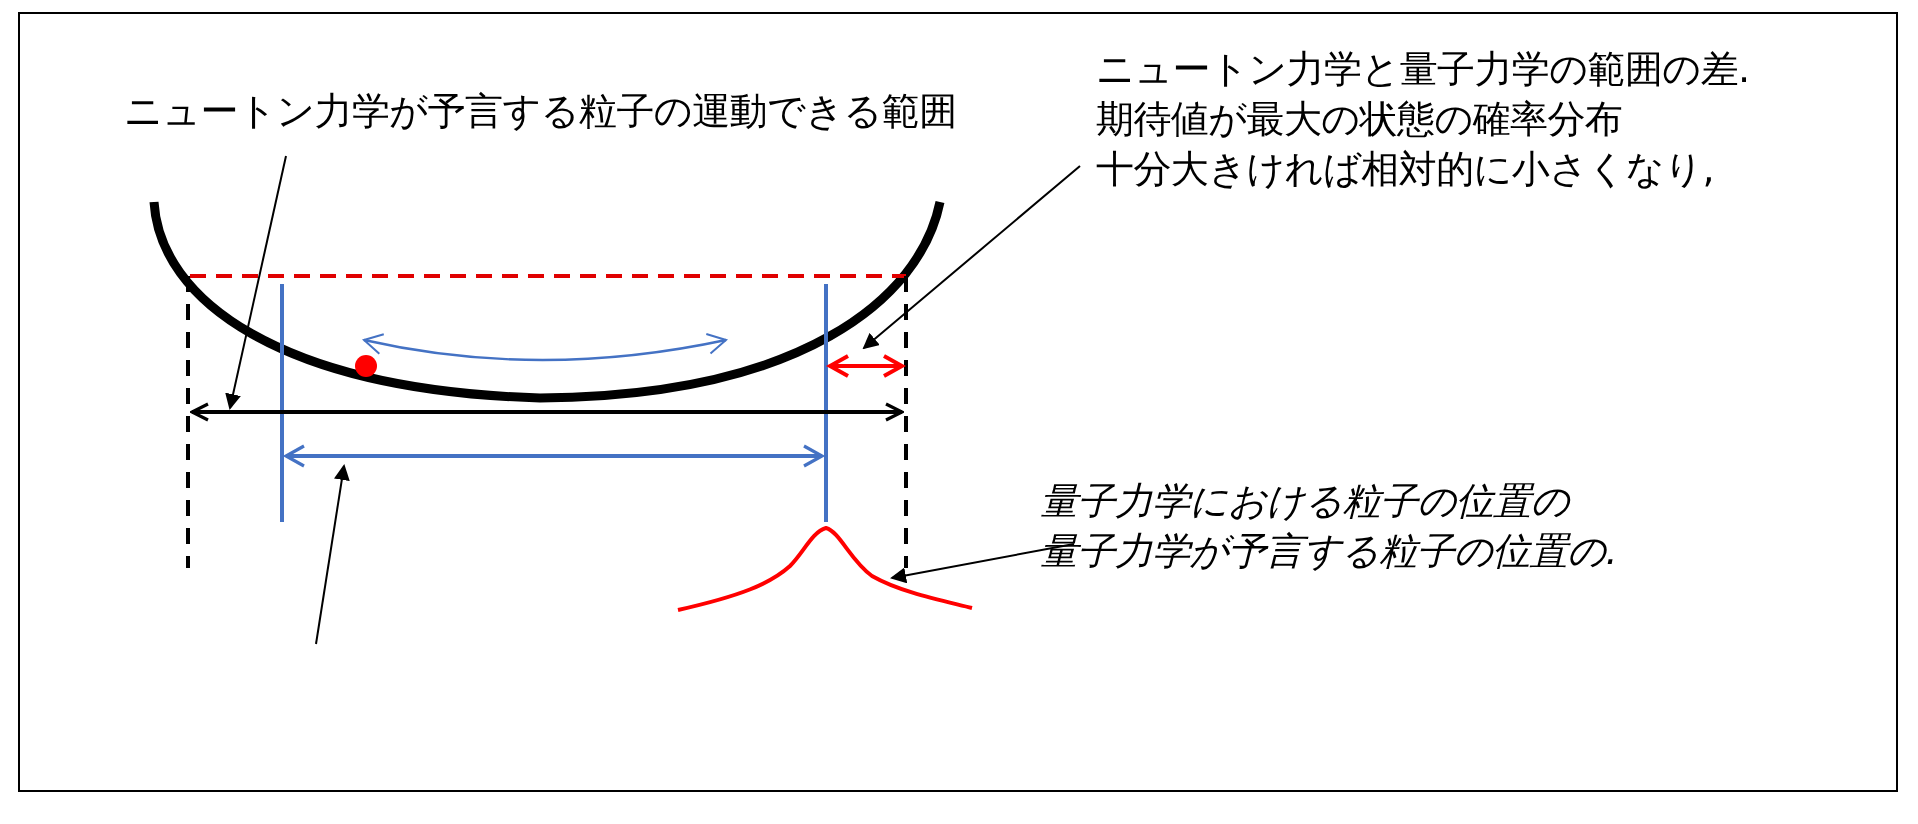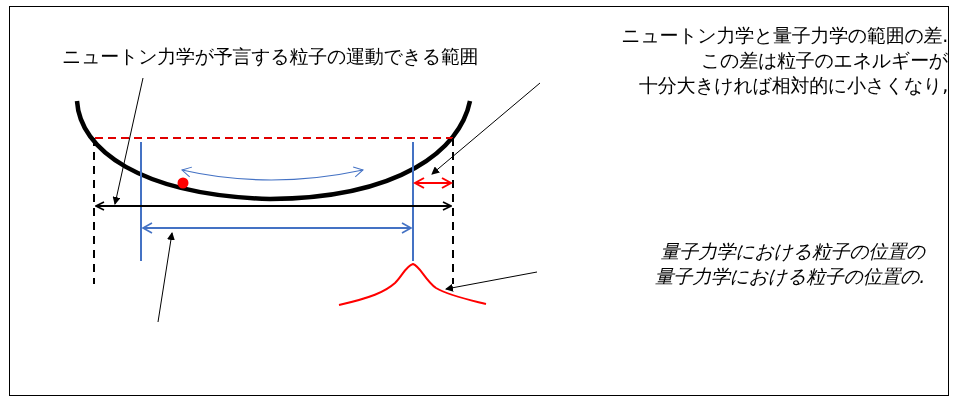--- a/index.html
+++ b/index.html
@@ -1,20 +1,20 @@
 <!DOCTYPE html>
 <html><head>
   <meta charset="utf-8">
   <style>
     html, body { margin: 0; padding: 0; background: #ffffff; }
     body { width: 959px; height: 412px; position: relative; overflow: hidden; font-family: "DejaVu Sans", sans-serif; }
     .frame { position: absolute; left: 9px; top: 6px; width: 940px; height: 390px; border: 1.5px solid #000; box-sizing: border-box; background: #fff; }
     svg.diagram { position: absolute; left: 0; top: 0; width: 959px; height: 412px; }
     .label { position: absolute; color: #000; font-size: 19px; line-height: 25px; white-space: nowrap; letter-spacing: -0.3px; }
-    .label.center { text-align: right; }
+    .label.center { text-align: left; }
   </style>
 </head>
 <body>
 
 <div class="frame"></div>
 
 <svg class="diagram" viewBox="0 0 959 412" xmlns="http://www.w3.org/2000/svg">
   <defs>
     <marker id="arrBlack" markerWidth="10" markerHeight="10" refX="9" refY="5" orient="auto-start-reverse" markerUnits="userSpaceOnUse">
       <path d="M1,1 L9,5 L1,9" fill="none" stroke="#000" stroke-width="1.6"></path>
@@ -58,23 +58,23 @@
   <line x1="143" y1="78" x2="115" y2="204" stroke="#000" stroke-width="1" marker-end="url(#arrHead)"></line>
   <line x1="540" y1="83" x2="432" y2="174" stroke="#000" stroke-width="1" marker-end="url(#arrHead)"></line>
   <line x1="158" y1="322" x2="172" y2="233" stroke="#000" stroke-width="1" marker-end="url(#arrHead)"></line>
   <line x1="537" y1="272" x2="446" y2="289" stroke="#000" stroke-width="1" marker-end="url(#arrHead)"></line>
 </svg>
 
 <div class="label" style="left:19px; top:44px;margin-left:43px;">ニュートン力学が予言する粒子の運動できる範囲</div>
 
 <div class="label center" style="left:548px; top:23px; width:400px;">
   <div>ニュートン力学と量子力学の範囲の差.</div>
-  <div>この差は粒子のエネルギーが</div>
+  <div>期待値が最大の状態の確率分布</div>
   <div>十分大きければ相対的に小さくなり,</div>
 </div>
 
 <div class="label center" style="left:520px; top:239px; width:405px;font-style:italic;">
   <div>量子力学における粒子の位置の</div>
-  <div>量子力学における粒子の位置の.</div>
+  <div>量子力学が予言する粒子の位置の.</div>
 </div>
 
 <div class="label center" style="left:28px; top:325px; width:370px;">
 </div>
 
 </body></html>

